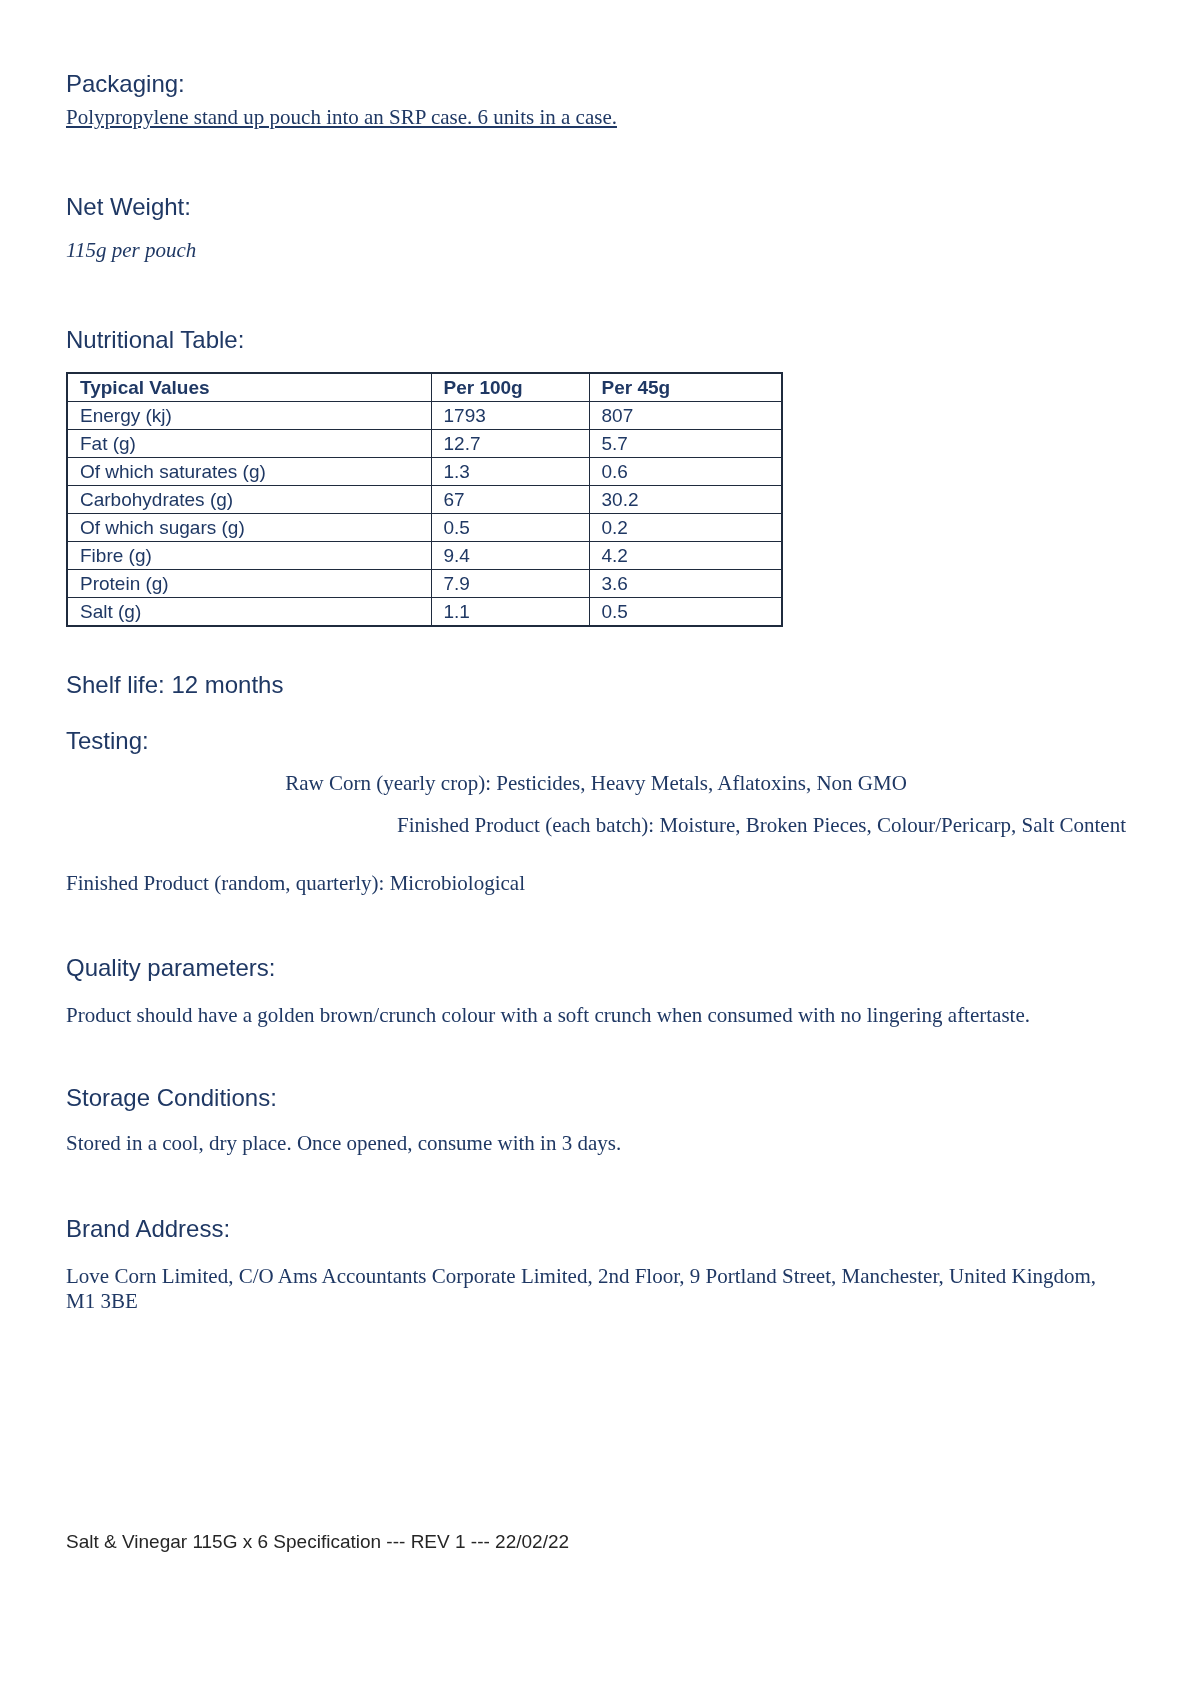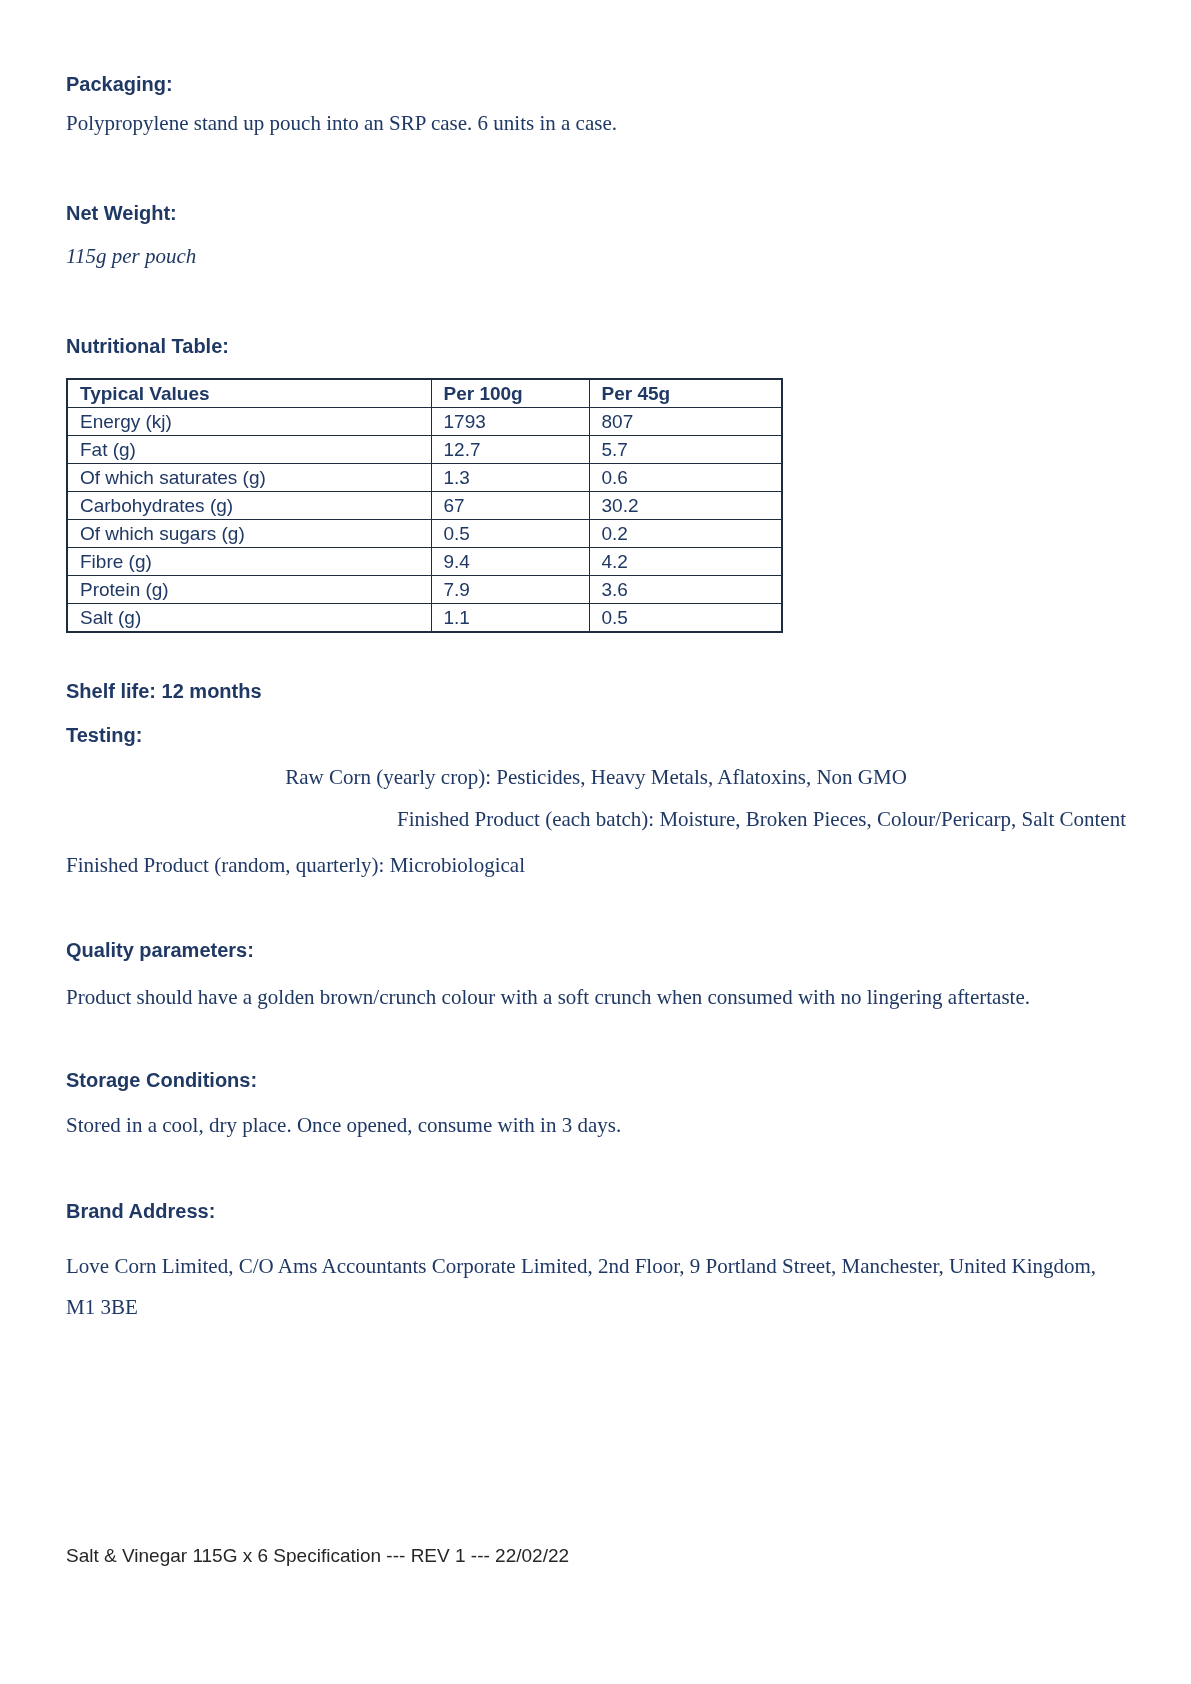--- a/index.html
+++ b/index.html
@@ -8,30 +8,30 @@
     width:1191px; min-height:1684px;
     margin:0 auto;
     background:#fff;
     box-sizing:border-box;
     padding:0 60px 0 66px;
     font-family:"Liberation Sans", sans-serif;
     overflow:hidden;
   }
   .h {
     color:var(--navy,#1f3864);
-    font-size:20px; line-height:24px;
-    font-weight:bold;
+    font-size:24px; line-height:24px;
+    font-weight:normal;
   }
   .serif {
     font-family:"Liberation Serif", serif;
     font-size:21px; line-height:26px;
     color:var(--navy,#1f3864);
     max-width:1060px;
   }
-  .brand-body { line-height:41px; }
+  .brand-body { line-height:25px; }
   table.nutrition {
     border-collapse:collapse;
     width:715px;
     border:2px solid var(--tborder,#1f2b3e);
     table-layout:fixed;
   }
   table.nutrition th, table.nutrition td {
     border:1px solid var(--tborder,#1f2b3e);
     height:27px;
     padding:0 4px 0 12px;
@@ -42,26 +42,26 @@
     overflow:hidden; white-space:nowrap;
   }
   table.nutrition th { font-weight:bold; }
   td.indent { padding-left:24px; }
   .footer {
     font-size:19px; line-height:24px;
     color:var(--footer,#262626);
   }
   
   .mt-pack   { margin-top:72px; }
-  .mt-19     { margin-top:14px; }
+  .mt-19     { margin-top:8px;text-decoration:underline; }
   .mt-65     { margin-top:65px; }
   .mt-18     { margin-top:18px;font-style:italic; }
   .mt-20     { margin-top:20px; }
   .mt-46     { margin-top:46px; }
-  .mt-21     { margin-top:20px; }
+  .mt-21     { margin-top:32px; }
   .mt-17     { margin-top:17px;text-align:center; }
   .mt-16     { margin-top:16px;text-align:right; }
   .mt-60     { margin-top:60px; }
   .mt-22     { margin-top:22px; }
   .mt-58     { margin-top:58px; }
   .mt-61     { margin-top:61px; }
   .mt-23     { margin-top:23px; }
   .mt-foot   { margin-top:216px; }
 </style>
 </head>

